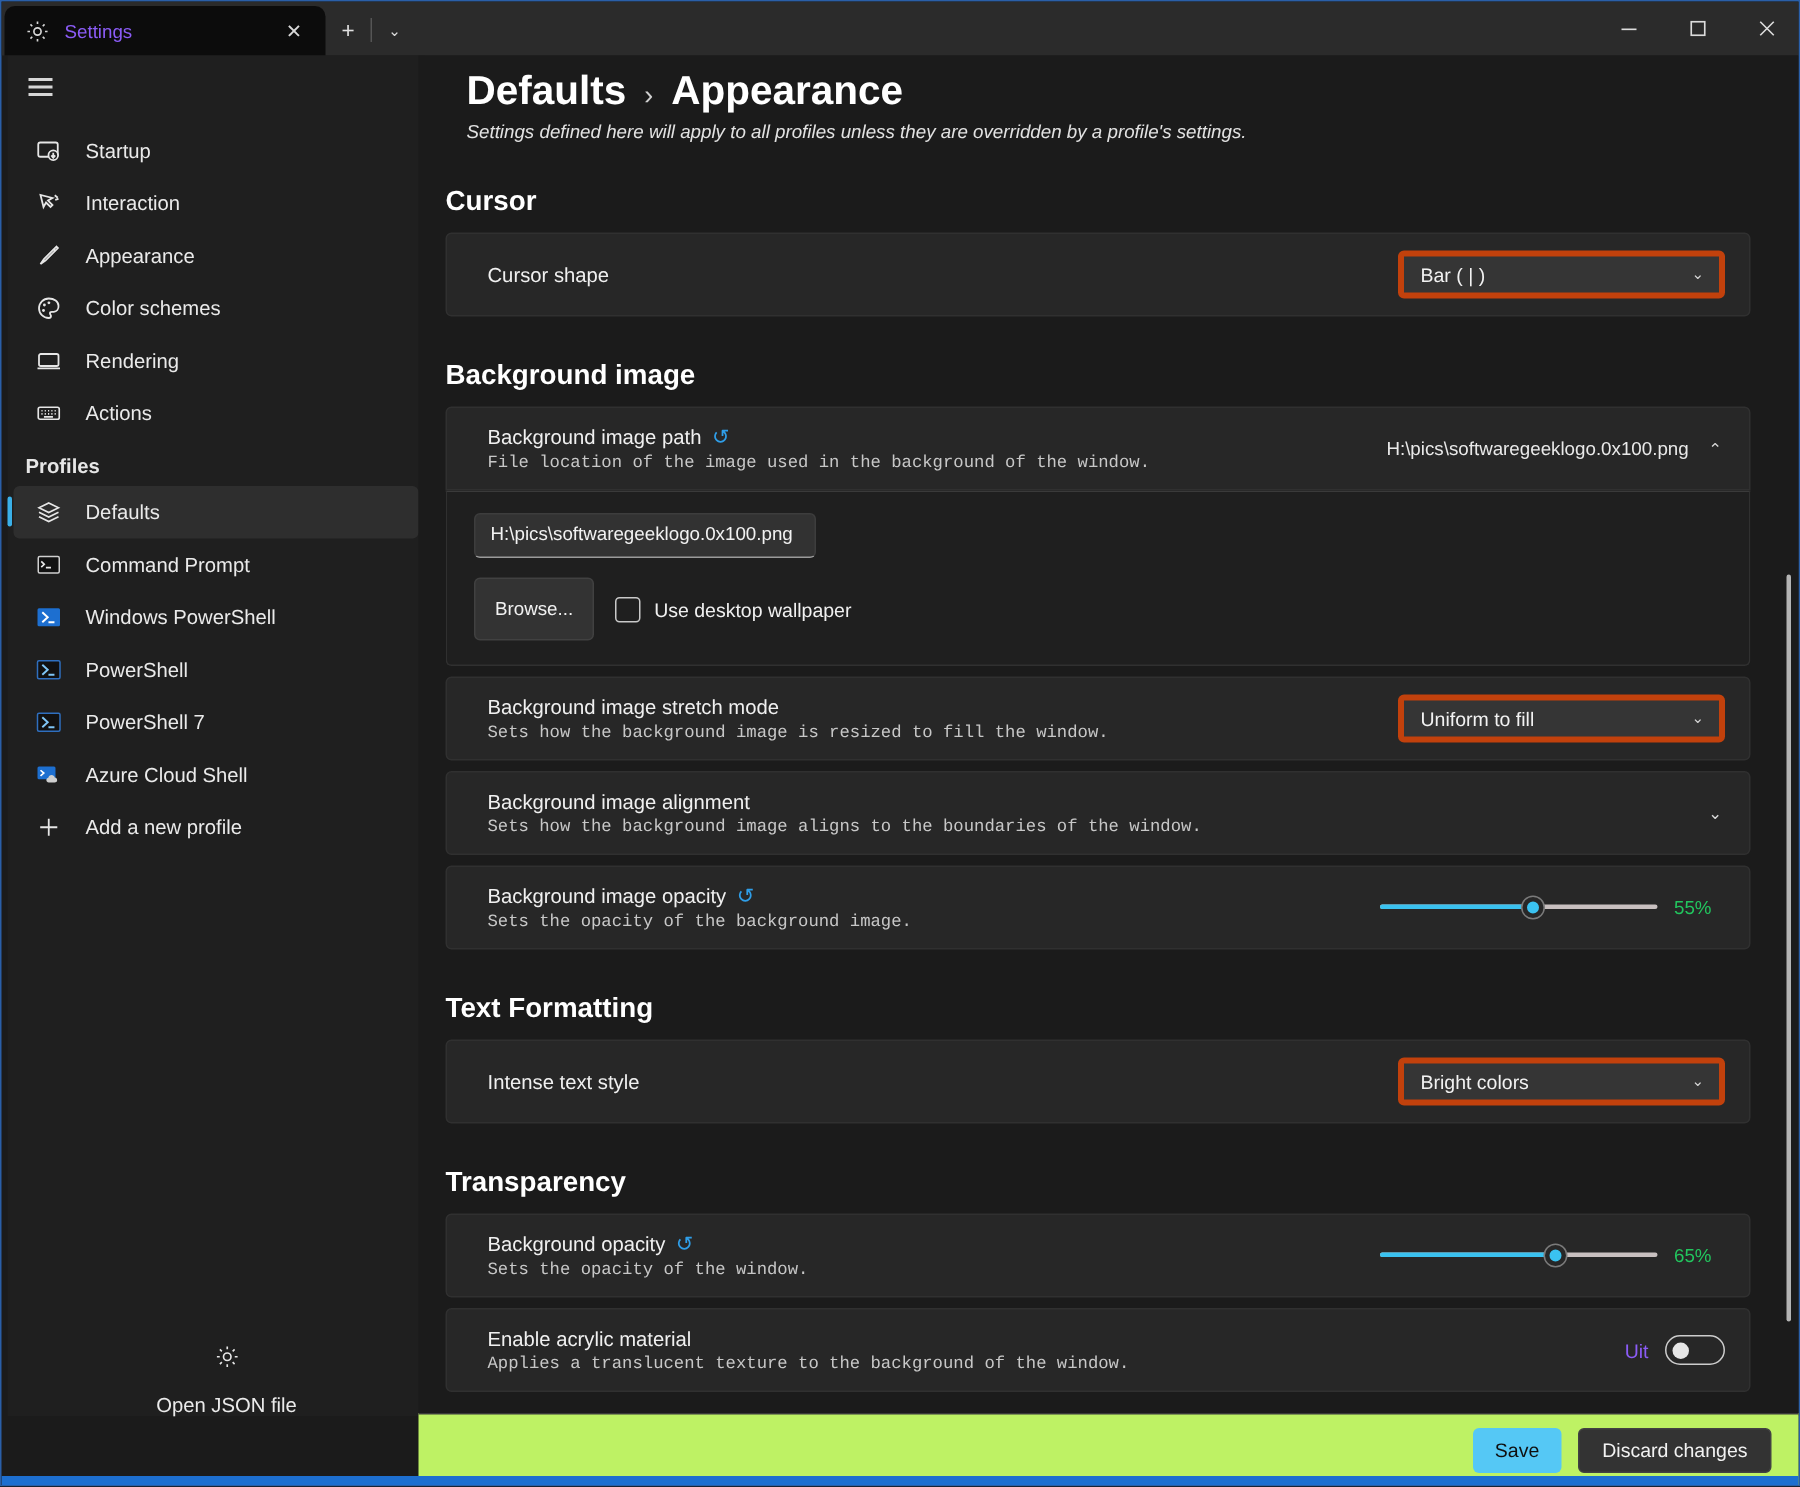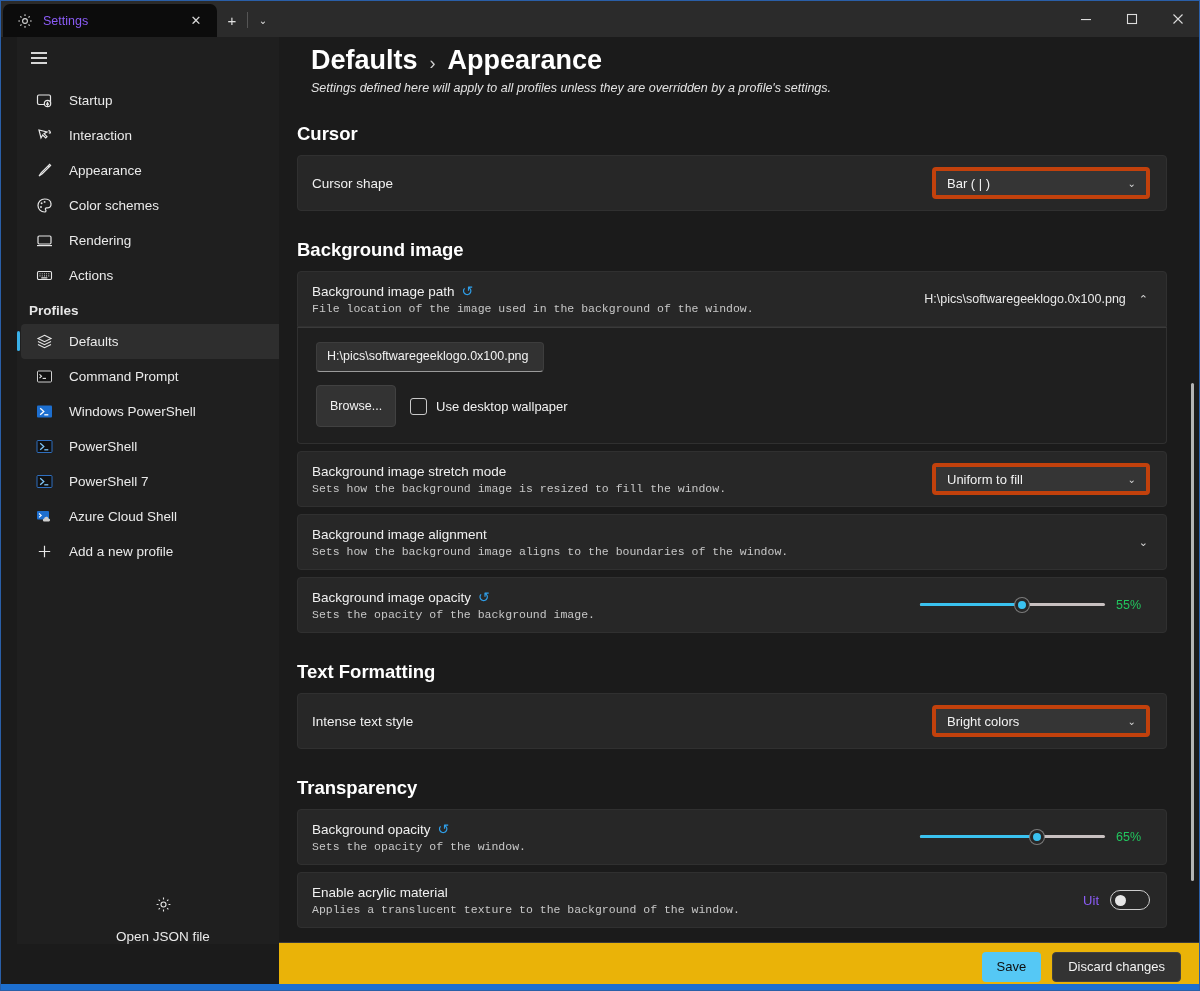--- a/index.html
+++ b/index.html
@@ -58,21 +58,21 @@
     height: 36px; display: flex;
   }
   .wc {
     width: 46px; height: 36px;
     display: flex; align-items: center; justify-content: center;
     color: #dcdcdc;
   }
 
   
   .sidebar {
-    position: absolute; top: 36px; left: 16px;
+    position: absolute; top: 36px; left: 4px;
     width: 278px; height: 907px;
     background: #1f1f1f;
   }
   .hamburger {
     width: 44px; height: 38px;
     margin: 2px 0 6px 0;
     display: flex; align-items: center; justify-content: center;
     flex-direction: column; gap: 3px;
   }
   .hamburger i { display: block; width: 16px; height: 2px; background: #d6d6d6; }
@@ -140,21 +140,21 @@
     padding: 10px 16px 10px 14px;
   }
   .card.attached { border-radius: 4px 4px 0 0; margin-bottom: 0; }
   .card.expansion {
     border-radius: 0 0 4px 4px;
     border-top: 1px solid #3a3a3a;
     background: #1f1f1f;
     display: block;
     padding: 14px 16px 16px 18px;
   }
-  .card-main { flex: 1; min-width: 0; }
+  .card-main { flex: 1; min-width: 0; margin-left: 13px; }
   .card-label {
     font-size: 13.5px; color: #f0f0f0;
     display: flex; align-items: center; gap: 7px;
   }
   .card-desc { font-size: 11.5px; color: #c7c7c7; margin-top: 3px; font-family: Liberation Mono, monospace; }
   .reset-icon { color: #2f9ee8; font-size: 14px; line-height: 1; }
 
   .dropdown {
     width: 218px; height: 32px;
     background: #353535;
@@ -244,21 +244,21 @@
   .vscroll {
     position: absolute; right: 7px; top: 346px;
     width: 3px; height: 498px;
     background: #b4b4b4; border-radius: 2px;
   }
 
   
   .footer {
     position: absolute; left: 278px; bottom: 0;
     width: 922px; height: 48px;
-    background: #eab308;
+    background: #bef264;
     border-top: 1px solid #3a3a3a;
     display: flex; align-items: center; justify-content: flex-end;
     gap: 11px; padding-right: 20px;
   }
   .btn {
     height: 30px;
     border-radius: 4px;
     display: flex; align-items: center; justify-content: center;
     padding: 0 15px;
     font-size: 13px;

